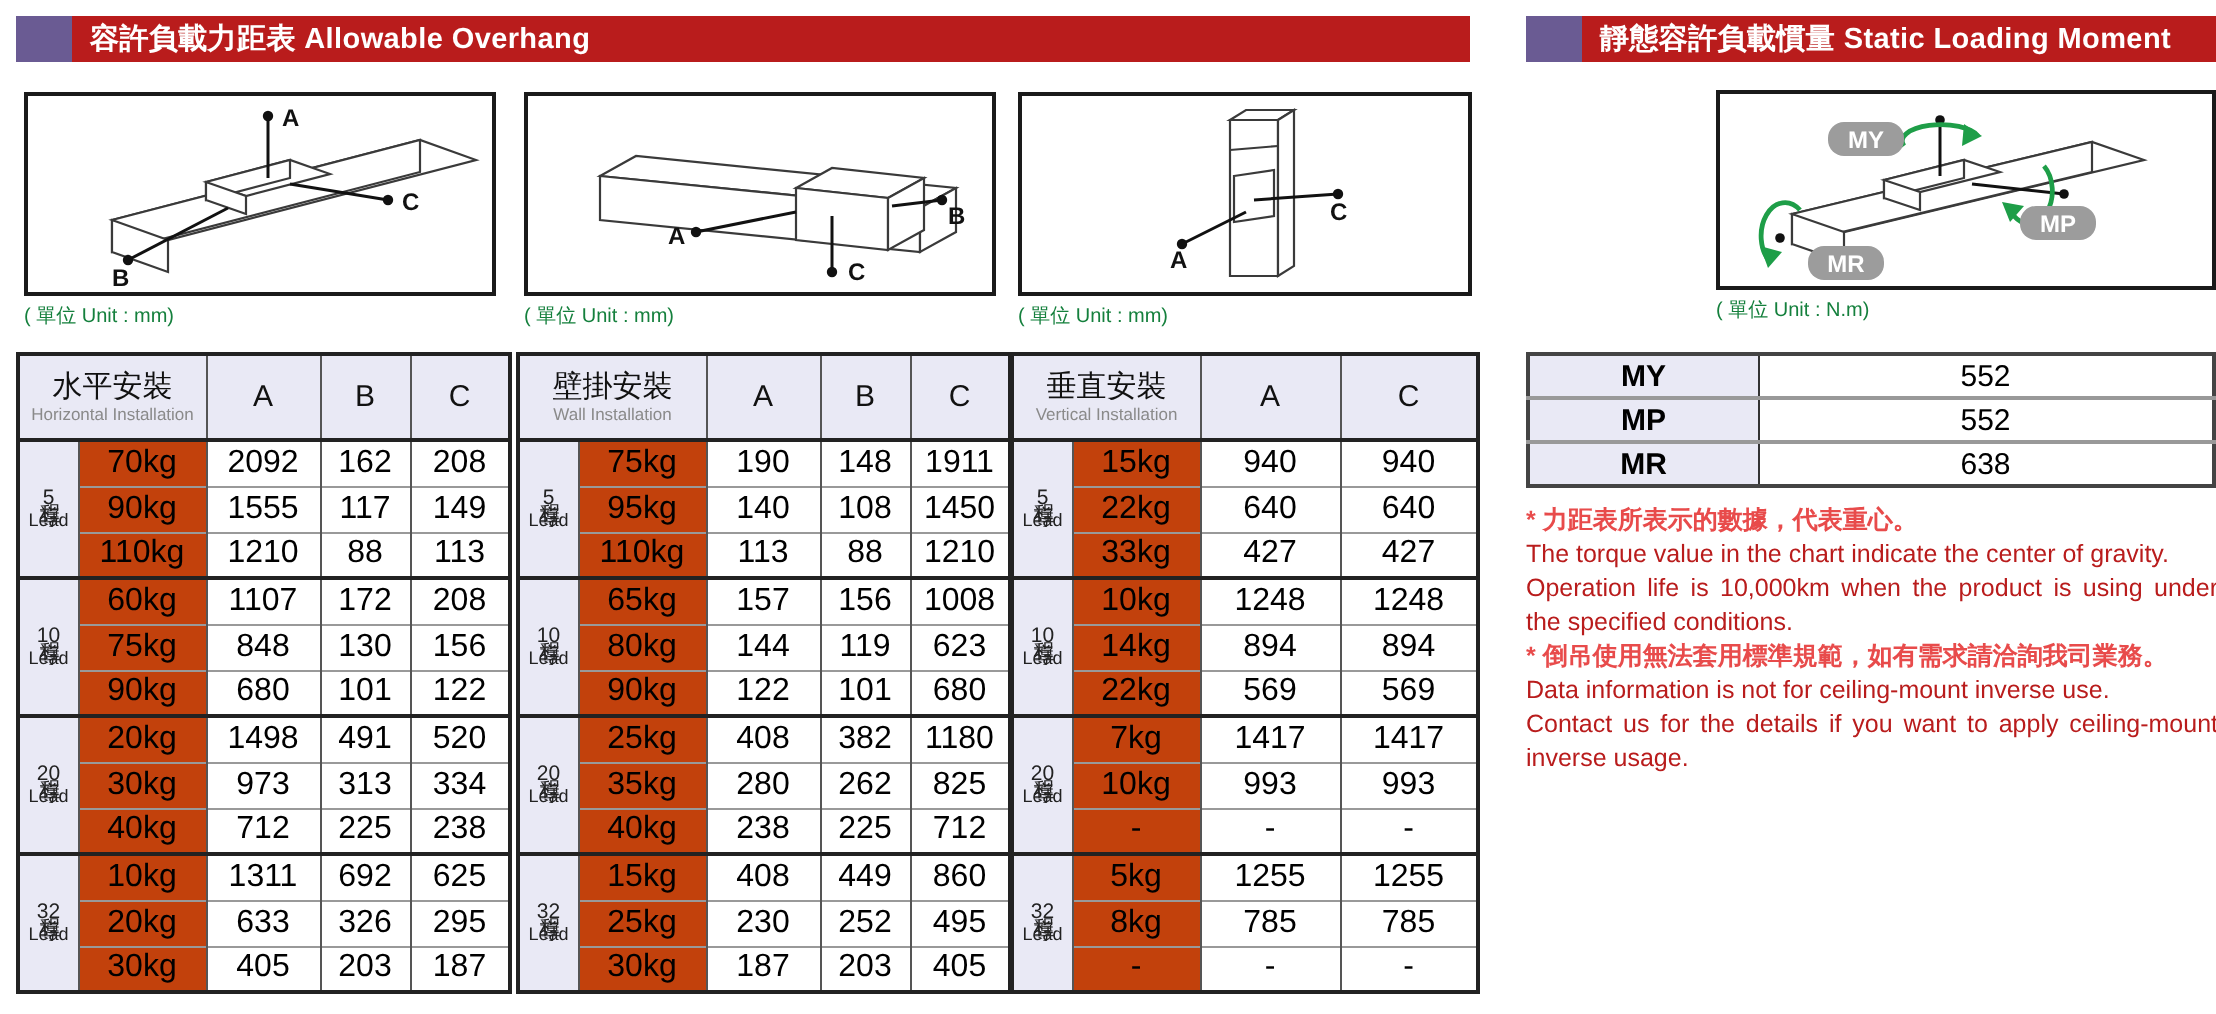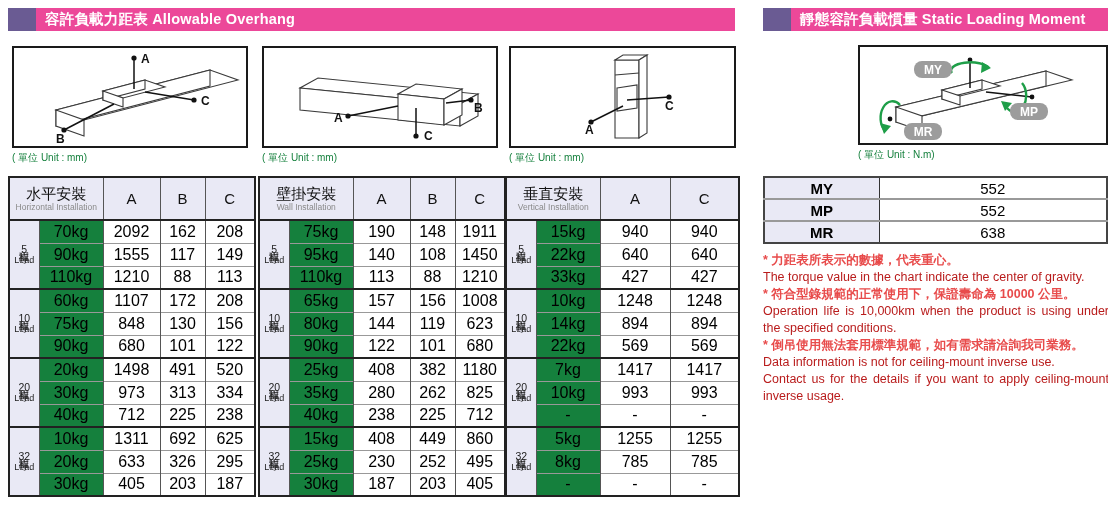--- a/index.html
+++ b/index.html
@@ -1,21 +1,21 @@
 <!DOCTYPE html>
 <html><head>
 <meta charset="utf-8">
 <style>
   * { margin:0; padding:0; box-sizing:border-box; }
   body { background:#fff; }
   .page { position:relative; width:1108px; height:507px; background:#fff;
           font-family:"Liberation Sans","DejaVu Sans",sans-serif; overflow:hidden; }
 
   
-  .section-header { position:absolute; height:23px; background:#ec4899; display:flex; align-items:center; }
+  .section-header { position:absolute; height:23px; background:#b91c1c; display:flex; align-items:center; }
   .accent { width:28px; height:23px; background:#6a5b93; flex:0 0 auto; }
   .header-text { color:#fff; font-weight:bold; font-size:14.5px; padding-left:9px; white-space:nowrap; letter-spacing:.2px; }
   #hdr-left { left:8px; top:8px; width:727px; }
   #hdr-right{ left:763px; top:8px; width:345px; }
 
   
   .diagram-box { position:absolute; border:2px solid #1a1a1a; background:#fff; }
   #dbox1 { left:12px;  top:46px; width:236px; height:102px; }
   #dbox2 { left:262px; top:46px; width:236px; height:102px; }
   #dbox3 { left:509px; top:46px; width:227px; height:102px; }
@@ -40,21 +40,21 @@
   #tblh0 { left:8px; } #tblh1 { left:258px; } #tblh2 { left:505px; }
   table.ovh { border-collapse:collapse; table-layout:fixed; border:2px solid #222; }
   .ovh th, .ovh td { border-left:1px solid #555; text-align:center; vertical-align:middle; padding:0; }
   .ovh thead tr { height:43px; }
   .ovh thead th { background:#e9e9f5; border-bottom:2px solid #222; font-weight:normal; font-size:15px; color:#111; }
   .ovh th.t-title .cn { font-size:15px; color:#111; line-height:17px; }
   .ovh th.t-title .en { font-size:8.5px; color:#8a8a8a; line-height:10px; }
   .ovh tbody tr { height:23px; }
   .ovh tbody td { border-top:1px solid #999; font-size:16px; color:#000; }
   .ovh tbody tr.gtop td { border-top:2px solid #222; }
-  .ovh td.kg { background:#15803d; }
+  .ovh td.kg { background:#c2410c; }
   .ovh td.lead { background:#e9e9f5; }
   .lead-cn { writing-mode:vertical-lr; text-orientation:upright; font-size:10.5px; line-height:1.0; margin:0 auto; color:#222; }
   .lead-num { font-size:10.5px; line-height:11px; color:#222; }
   .lead-en  { font-size:9px; line-height:10px; color:#222; }
 
   
   .moment-wrap { position:absolute; left:763px; top:176px; width:345px; }
   table.moment-t { border-collapse:collapse; table-layout:fixed; width:345px; border:2px solid #444; }
   .moment-t td { height:22px; text-align:center; vertical-align:middle; font-size:15px; color:#000; }
   .moment-t tr + tr td { border-top:2px solid #999; }
@@ -518,20 +518,19 @@
           <td class="m-label">MR</td>
           <td class="m-val">638</td>
         </tr>
       </tbody>
     </table>
   </div>
 
   <div class="notes">
     <p class="note-cn">* 力距表所表示的數據，代表重心。</p>
     <p class="note-en">The torque value in the chart indicate the center of gravity.</p>
-    <p class="note-cn">* 符合型錄規範的正常使用下，保證壽命為 10000 公里。</p>
     <p class="note-en">Operation life is 10,000km when the product is using under the specified conditions.</p>
     <p class="note-cn">* 倒吊使用無法套用標準規範，如有需求請洽詢我司業務。</p>
     <p class="note-en">Data information is not for ceiling-mount inverse use.</p>
     <p class="note-en">Contact us for the details if you want to apply ceiling-mount inverse usage.</p>
   </div>
 
 </div>
 
 </body></html>

